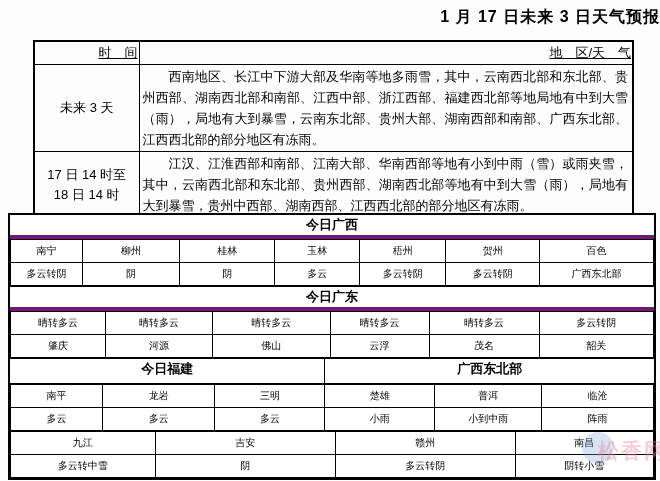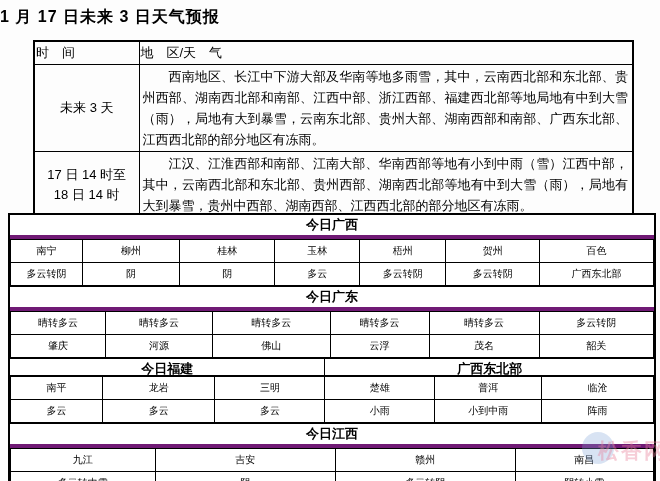--- a/index.html
+++ b/index.html
@@ -3,31 +3,31 @@
 <meta charset="utf-8">
 <style>
   html,body { margin:0; padding:0; }
   body {
     width:660px; height:481px; position:relative; overflow:hidden;
     background:#fdfdfd; color:#000;
     font-family:"Liberation Sans","DejaVu Sans",sans-serif;
   }
   .title {
     position:absolute; left:0; top:7px; width:660px;
-    text-align:left; font-size:16px; font-weight:bold; letter-spacing:1px;
+    text-align:right; font-size:16px; font-weight:bold; letter-spacing:1px;
     margin:0;
   }
   
   table { border-collapse:collapse; table-layout:fixed; }
   .t1 {
     position:absolute; left:33px; top:40px; width:601px;
     border:2px solid #000;
   }
   .t1 td { border:1px solid #000; font-size:13px; }
-  .t1 .hrow td { height:20px; text-align:left; }
+  .t1 .hrow td { height:20px; text-align:right;text-decoration:underline; }
   .t1 .time  { text-align:center; white-space:pre-line; line-height:20px;margin-left:14px; }
   .t1 .desc  {
     padding:1px 4px 1px 3px; line-height:21px; text-align:justify;
     text-indent:2em; font-size:13px;
   }
   .t1 .r1 .desc { height:83px; }
   .t1 .r2 .desc { height:61px; }
   
   .t2 {
     position:absolute; left:8px; top:213px; width:644px;
@@ -35,21 +35,21 @@
   }
   .sec-h {
     border-bottom:4px solid #701a75; border-top:1px solid #000;
     text-align:center; font-weight:bold; font-size:13px;
     height:20px; line-height:20px;
   }
   .sec-h.first { border-top:none; }
   .dual-h { display:flex; border-top:1px solid #000; border-bottom:1px solid #000; }
   .dual-h .dh {
     text-align:center; font-weight:bold; font-size:13px;
-    height:16px; line-height:20px;
+    height:24px; line-height:20px;
   }
   .dual-h .dh.left  { width:48.9%; border-right:1px solid #000; }
   .dual-h .dh.right { width:51.1%; }
   .sec { width:100%; }
   .sec td {
     border:1px solid #000; height:20px; text-align:center;
     font-size:10px; overflow:hidden; white-space:nowrap;
   }
   
   .watermark { position:absolute; left:582px; top:428px; width:75px; height:42px;
@@ -78,21 +78,21 @@
       <td>时　间</td>
       <td>地　区/天　气</td>
     </tr>
     <tr class="r1">
       <td class="time">未来 3 天</td>
       <td class="desc">西南地区、长江中下游大部及华南等地多雨雪，其中，云南西北部和东北部、贵州西部、湖南西北部和南部、江西中部、浙江西部、福建西北部等地局地有中到大雪（雨），局地有大到暴雪，云南东北部、贵州大部、湖南西部和南部、广西东北部、江西西北部的部分地区有冻雨。</td>
     </tr>
     <tr class="r2">
       <td class="time">17 日 14 时至
 18 日 14 时</td>
-      <td class="desc">江汉、江淮西部和南部、江南大部、华南西部等地有小到中雨（雪）江西中部，其中，云南西北部和东北部、贵州西部、湖南西北部等地有中到大雪（雨），局地有大到暴雪，贵州中西部、湖南西部、江西西北部的部分地区有冻雨。</td>
+      <td class="desc">江汉、江淮西部和南部、江南大部、华南西部等地有小到中雨（雪）或雨夹雪，其中，云南西北部和东北部、贵州西部、湖南西北部等地有中到大雪（雨），局地有大到暴雪，贵州中西部、湖南西部、江西西北部的部分地区有冻雨。</td>
     </tr>
   </tbody>
 </table>
 
 <div class="t2">
 
   <div class="sec-h first">今日广西</div>
   <table class="sec">
     <colgroup>
       <col style="width:11.2%">
@@ -181,21 +181,20 @@
         <td>多云</td>
         <td>多云</td>
         <td>多云</td>
         <td>小雨</td>
         <td>小到中雨</td>
         <td>阵雨</td>
       </tr>
     </tbody>
   </table>
 
-  <div class="sec-h">今日江西</div>
   <table class="sec">
     <colgroup>
       <col style="width:22.5%">
         <col style="width:28%">
         <col style="width:28%">
         <col style="width:21.5%">
     </colgroup>
     <tbody>
       <tr>
         <td>九江</td>

